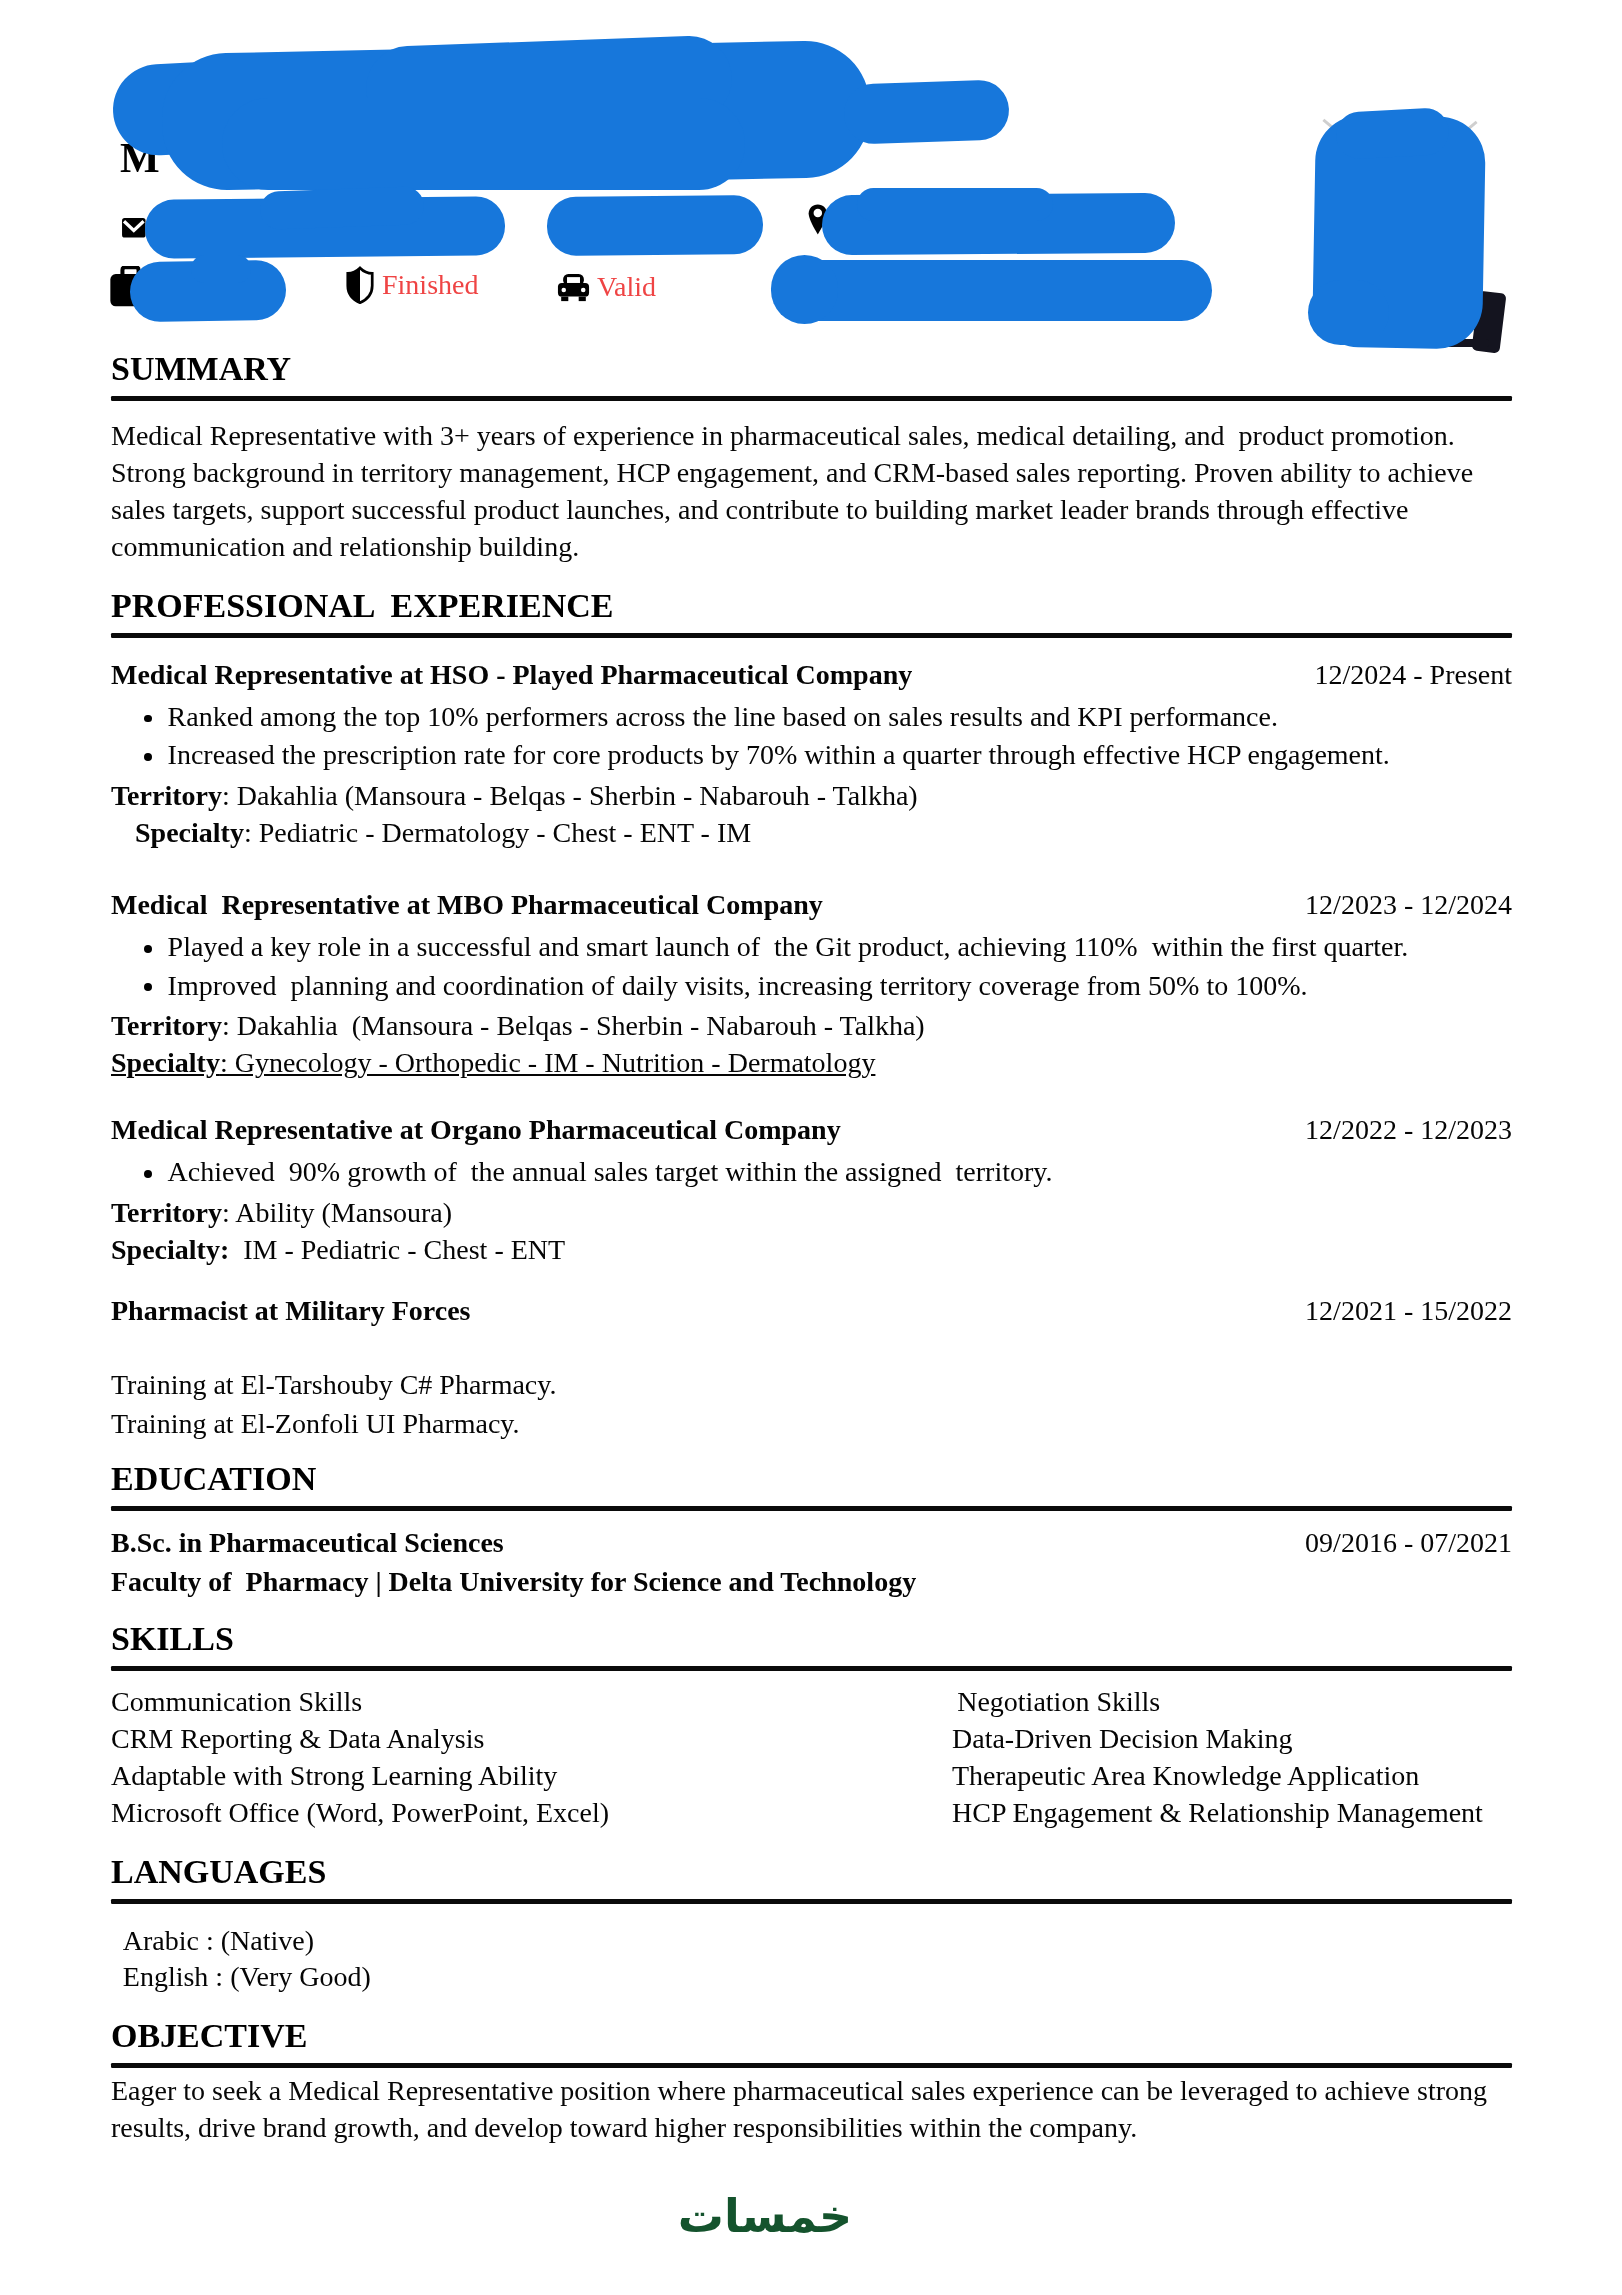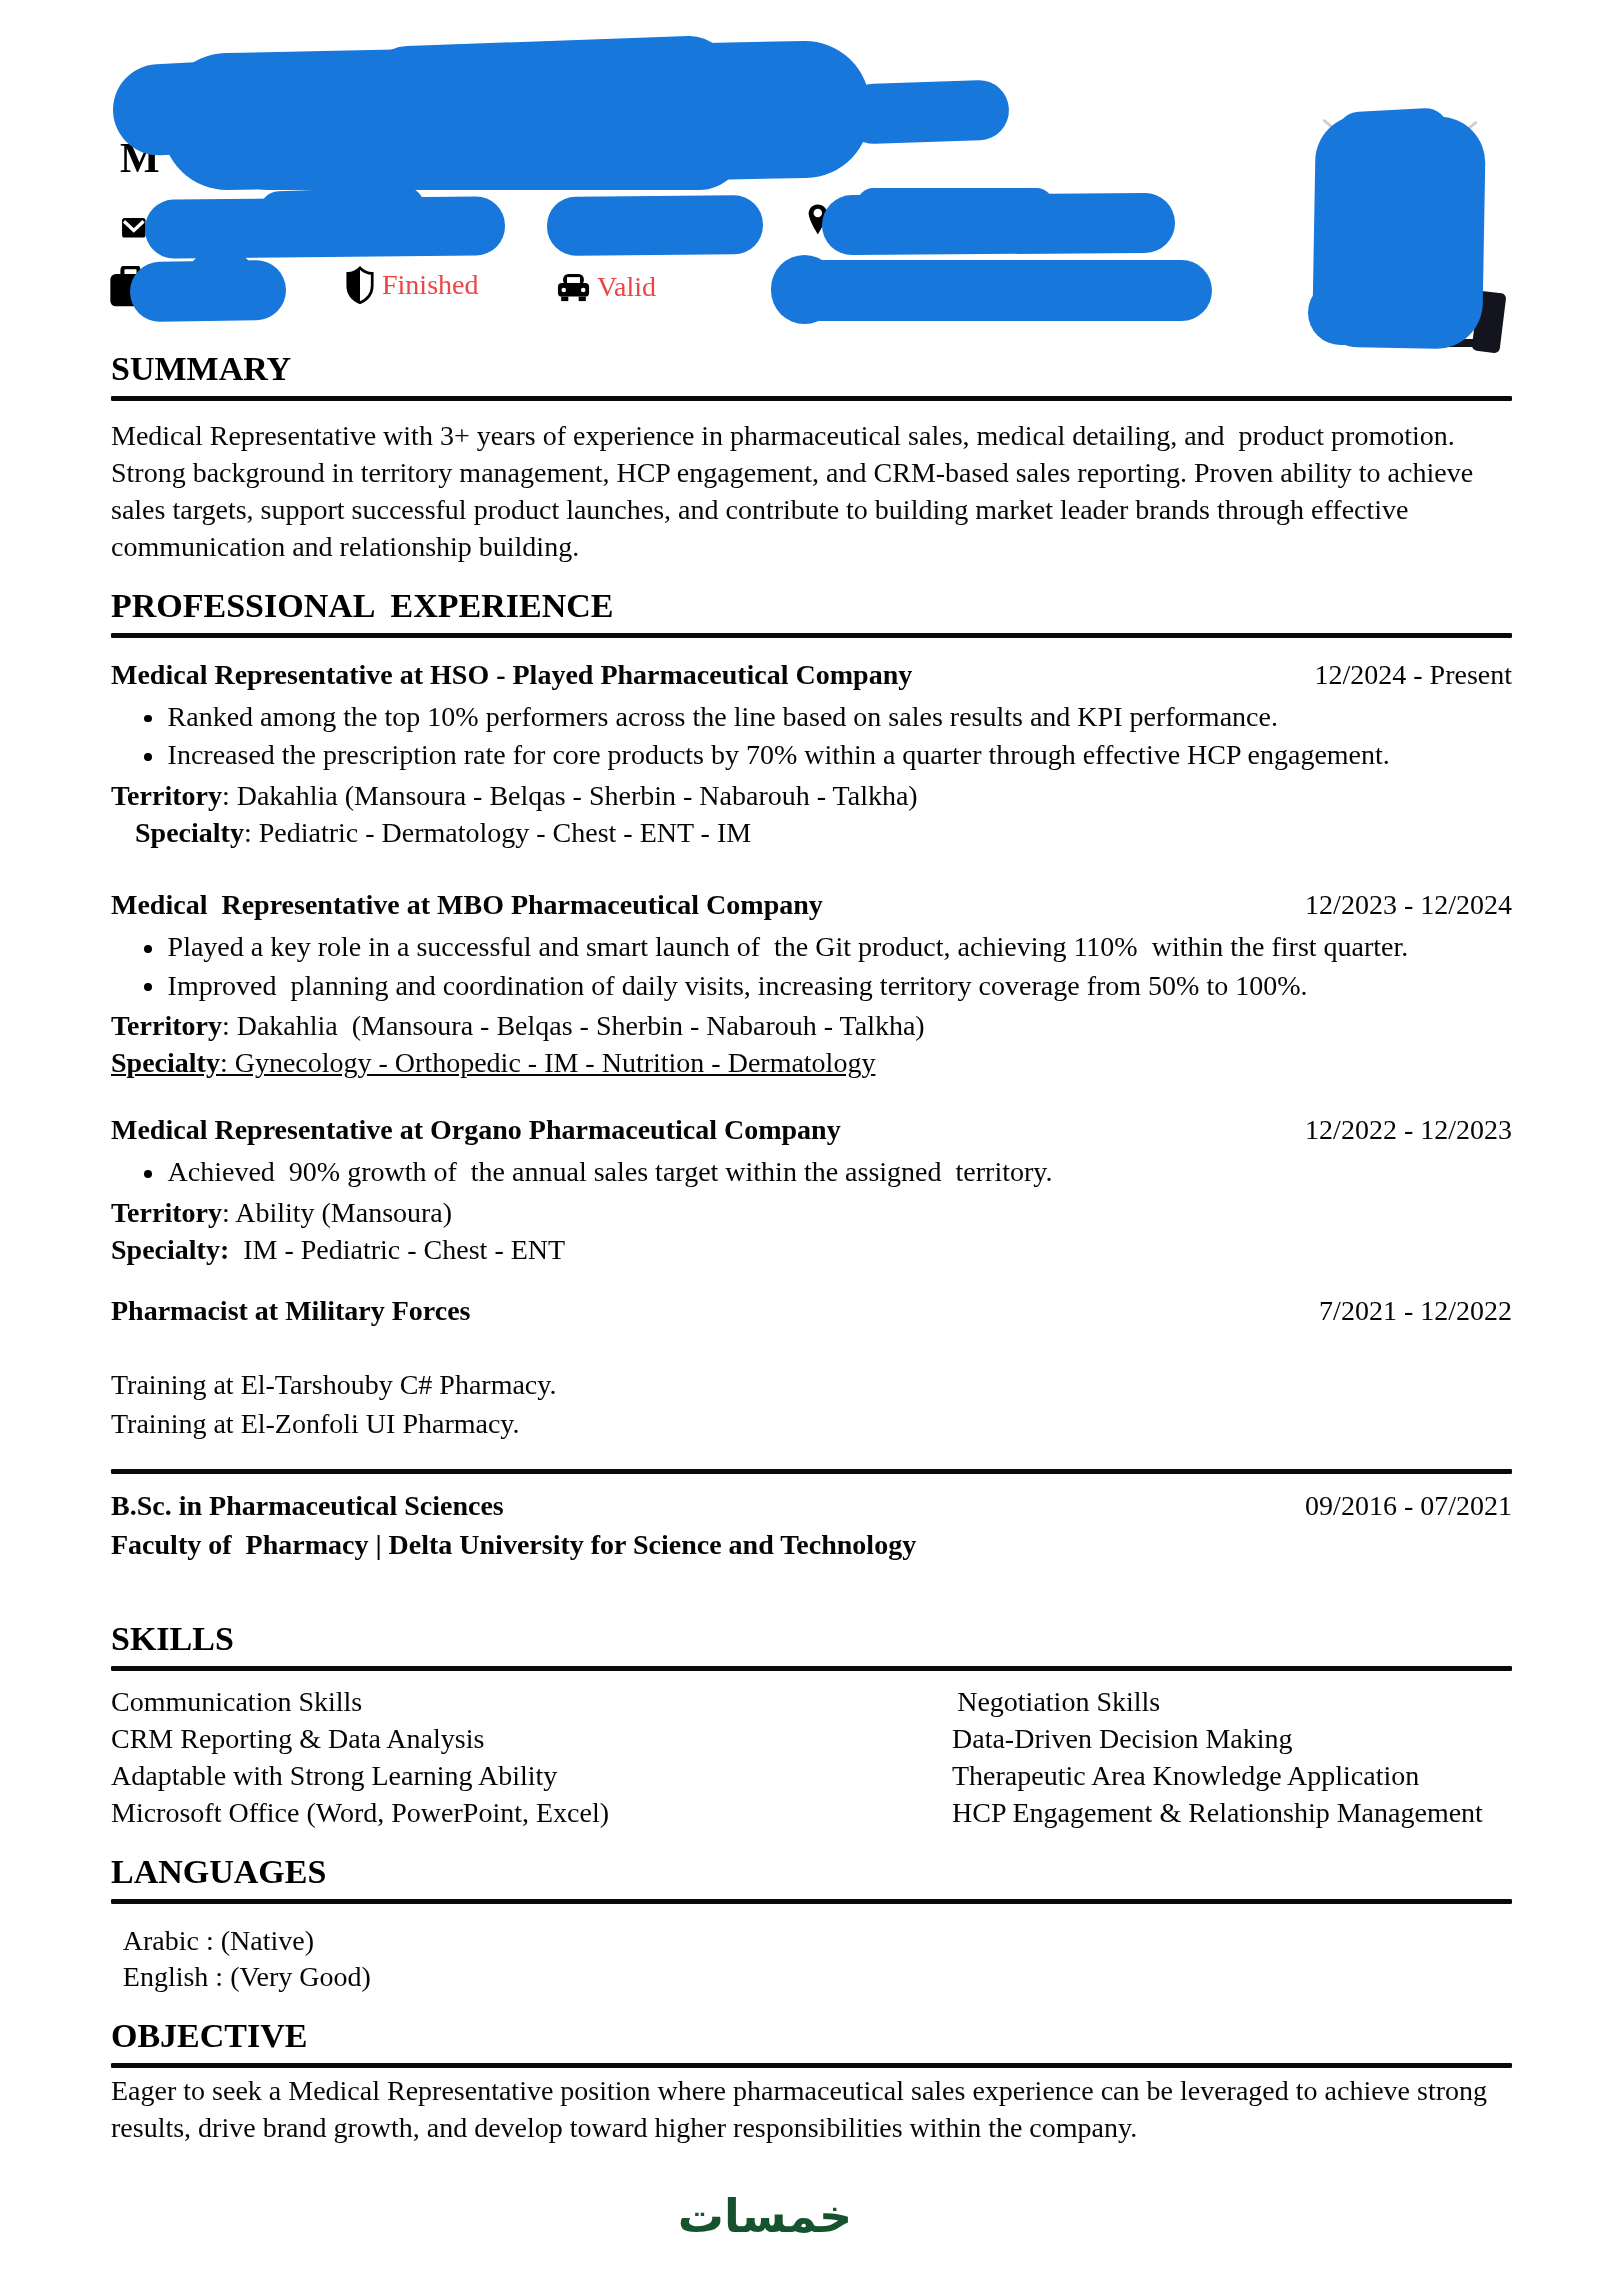--- a/index.html
+++ b/index.html
@@ -180,29 +180,30 @@
         <span class="dot"></span>
         <span class="bullet-text" data-bind="experience.jobs.2.bullets.0">Achieved  90% growth of  the annual sales target within the assigned  territory.</span>
       </div>
       <div class="meta" style="margin-top:7.9px;"><b data-bind="experience.jobs.2.territory_label">Territory</b><span data-bind="experience.jobs.2.territory">: Ability (Mansoura)</span></div>
       <div class="meta" style="margin-top:3.9px;"><b data-bind="experience.jobs.2.specialty_label">Specialty:</b><span data-bind="experience.jobs.2.specialty">  IM - Pediatric - Chest - ENT</span></div>
     </div>
 
     <div class="job" style="margin-top:28px;">
       <div class="job-head">
         <span class="job-title" data-bind="experience.jobs.3.title">Pharmacist at Military Forces</span>
-        <span class="job-dates" data-bind="experience.jobs.3.dates">7/2021 - 12/2022</span>
+        <span class="job-dates" data-bind="experience.jobs.3.dates">12/2021 - 15/2022</span>
       </div>
     </div>
 
     <div class="training-line" style="margin-top:41px;" data-bind="experience.training.0">Training at El-Tarshouby C# Pharmacy.</div>
     <div class="training-line" style="margin-top:5.2px;" data-bind="experience.training.1">Training at El-Zonfoli UI Pharmacy.</div>
   </div>
 
   <div class="section" style="top:1460px;">
+    <div class="sec-title" data-bind="education.title">EDUCATION</div>
     <div class="rule"></div>
     <div class="edu-row" style="margin-top:15px;">
       <span class="edu-degree" data-bind="education.degree">B.Sc. in Pharmaceutical Sciences</span>
       <span class="edu-dates" data-bind="education.dates">09/2016 - 07/2021</span>
     </div>
     <div class="edu-school" style="margin-top:5.2px;line-height:33px;" data-bind="education.school">Faculty of  Pharmacy | Delta University for Science and Technology</div>
   </div>
 
   <div class="section" style="top:1620px;">
     <div class="sec-title" data-bind="skills.title">SKILLS</div>

